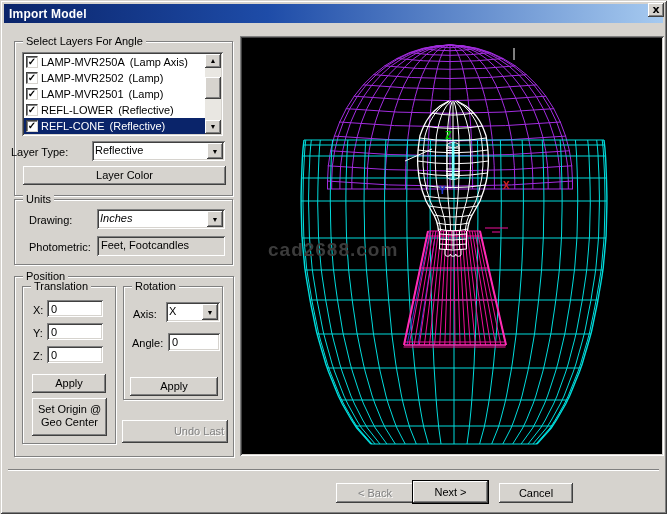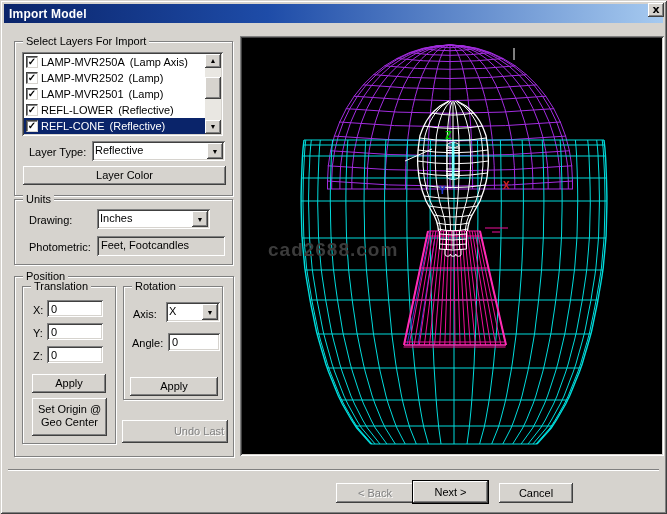--- a/index.html
+++ b/index.html
@@ -47,21 +47,21 @@
 <body>
 
 <div class="dialog">
 
   <div class="titlebar">
     <span class="title-text">Import Model</span>
   </div>
   <div class="close-btn">x</div>
 
   <div class="groupbox" style="left:14px;top:41px;width:217px;height:153px;">
-    <span class="grouplabel">Select Layers For Import</span>
+    <span class="grouplabel">Select Layers For Angle</span>
   </div>
   <div class="listbox sunken">
     <div class="list-rows" id="layer-rows">
         <div class="list-row">
           <span class="cbx">✓</span>
           <span>LAMP-MVR250A</span>
           <span class="ltype">(Lamp Axis)</span>
         </div>
         <div class="list-row">
           <span class="cbx">✓</span>
@@ -84,37 +84,37 @@
           <span class="ltype">(Reflective)</span>
         </div>
       </div>
     <div class="scrollbar">
       <div class="sb-btn raised" style="top:0;"><span>▲</span></div>
       <div class="sb-thumb raised"></div>
       <div class="sb-btn raised" style="bottom:0;"><span>▼</span></div>
     </div>
   </div>
 
-  <span class="lbl" style="left:29px;top:146px;">Layer Type:</span>
+  <span class="lbl" style="left:11px;top:146px;">Layer Type:</span>
   <div class="combo sunken" style="left:92px;top:141px;width:133px;height:20px;">
     <span class="combo-text">Reflective</span>
     <div class="combo-btn raised">
         <span>▼</span>
       </div>
   </div>
 
   <div class="btn raised" style="left:23px;top:166px;width:203px;height:19px;line-height:19px;">
     <span style="line-height:19px;">Layer Color</span>
   </div>
 
   <div class="groupbox" style="left:14px;top:199px;width:217px;height:64px;">
     <span class="grouplabel">Units</span>
   </div>
   <span class="lbl" style="left:29px;top:214px;">Drawing:</span>
-  <div class="combo sunken" style="left:97px;top:209px;width:113px;height:20px;">
+  <div class="combo sunken" style="left:97px;top:209px;width:128px;height:20px;font-style:italic;">
     <span class="combo-text">Inches</span>
     <div class="combo-btn raised">
         <span>▼</span>
       </div>
   </div>
   <span class="lbl" style="left:29px;top:241px;">Photometric:</span>
   <div class="sunken" style="position:absolute;left:97px;top:236px;width:128px;height:20px;background:#D6D3CE;">
     <span class="lbl" style="left:4px;top:3px;">Feet, Footcandles</span>
   </div>
 

